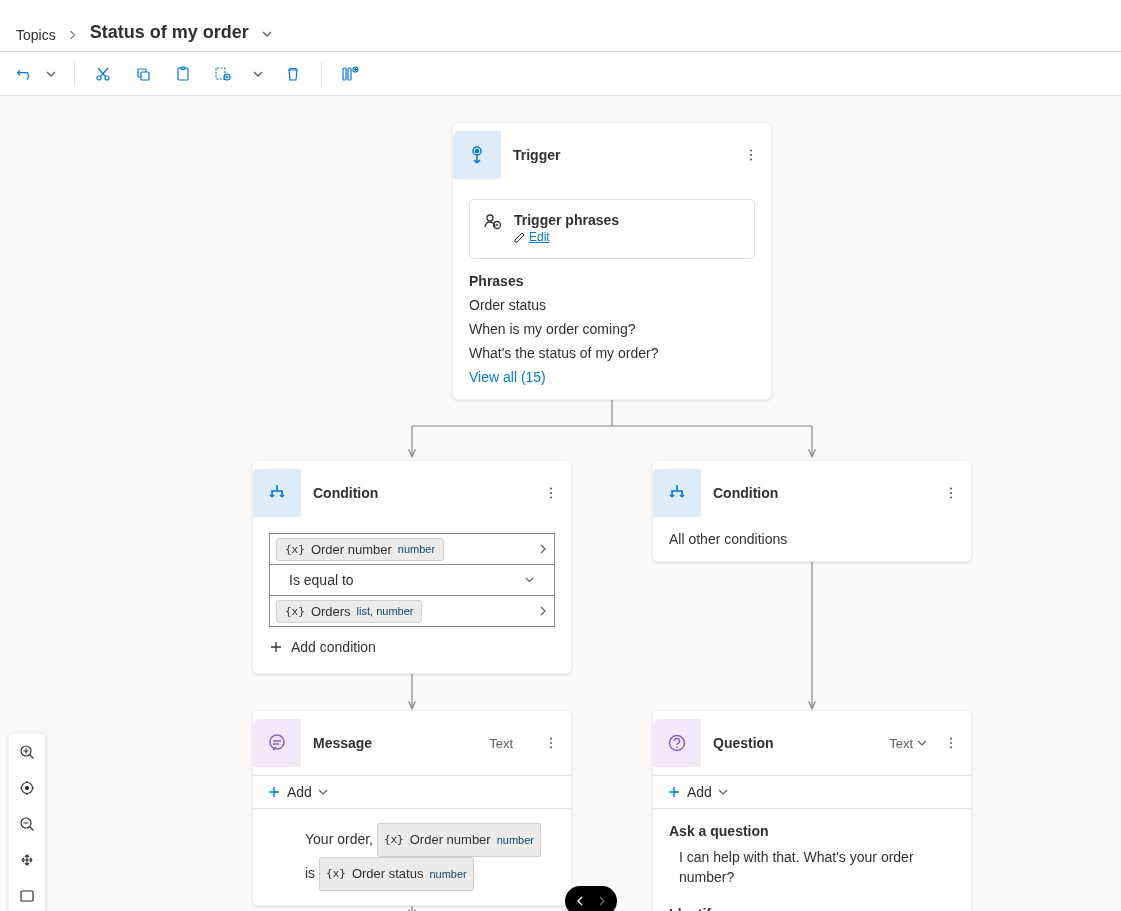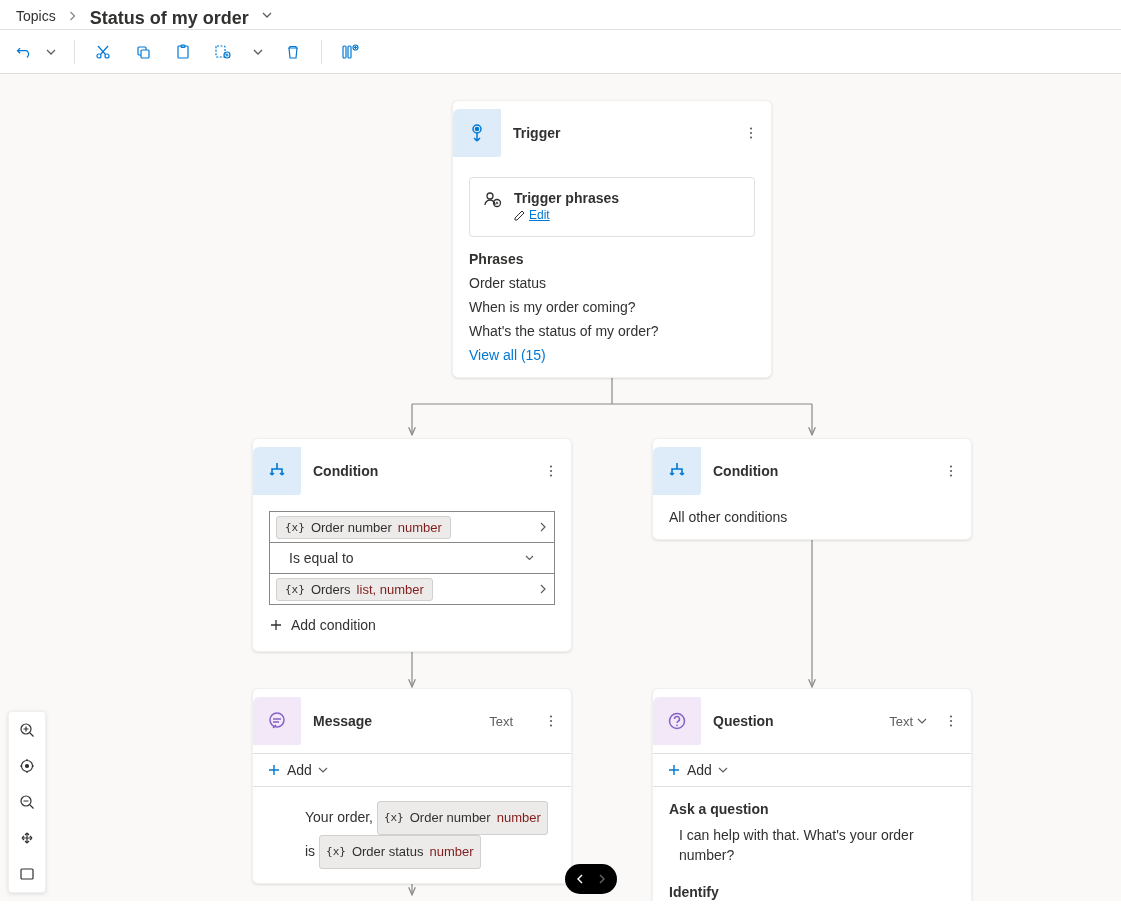--- a/index.html
+++ b/index.html
@@ -16,25 +16,25 @@
     margin: 0;
     font-family: "Segoe UI", -apple-system, BlinkMacSystemFont, sans-serif;
     font-size: 14px;
     color: var(--text-color);
     background: #fff;
     overflow: hidden;
   }
   
   .breadcrumb {
     display: flex;
-    align-items: flex-start;
+    align-items: flex-end;
     gap: 12px;
     padding: 8px 16px;
     border-bottom: 1px solid var(--border-color);
-    height: 30px;
+    height: 52px;
   }
   .breadcrumb a { color: var(--text-color); text-decoration: none; }
   .breadcrumb .chev { color: #8a8886; }
   .breadcrumb .current { font-weight: 600; font-size: 18px; }
   .breadcrumb .chev-down { color: #605e5c; }
   
   .toolbar {
     display: flex;
     align-items: center;
     gap: 12px;
@@ -111,21 +111,21 @@
   .var-chip {
     background: #edebe9;
     border: 1px solid #d2d0ce;
     border-radius: 3px;
     padding: 3px 8px;
     display: inline-flex;
     align-items: center;
     gap: 6px;
     font-size: 13px;
   }
-  .var-type { color: #7f1d1d; font-size: 13px; }
+  .var-type { color: #0c4a6e; font-size: 11px; }
   .cond-row .spacer { flex:1; }
   .cond-row .chev-r { color:#605e5c; }
   .operator-row { justify-content: space-between; padding: 0 19px; }
   .add-cond { display:flex; align-items:center; gap:8px; color: var(--text-color); padding:12px 0 4px; cursor:pointer;}
   
   .msg-header-right { display:flex; align-items:center; gap:4px; font-size:13px; color:#605e5c; cursor:pointer;}
   .add-row {
     display:flex; align-items:center; gap:6px; padding:8px 14px;
     border-top:1px solid var(--border-color);
     border-bottom:1px solid var(--border-color);

